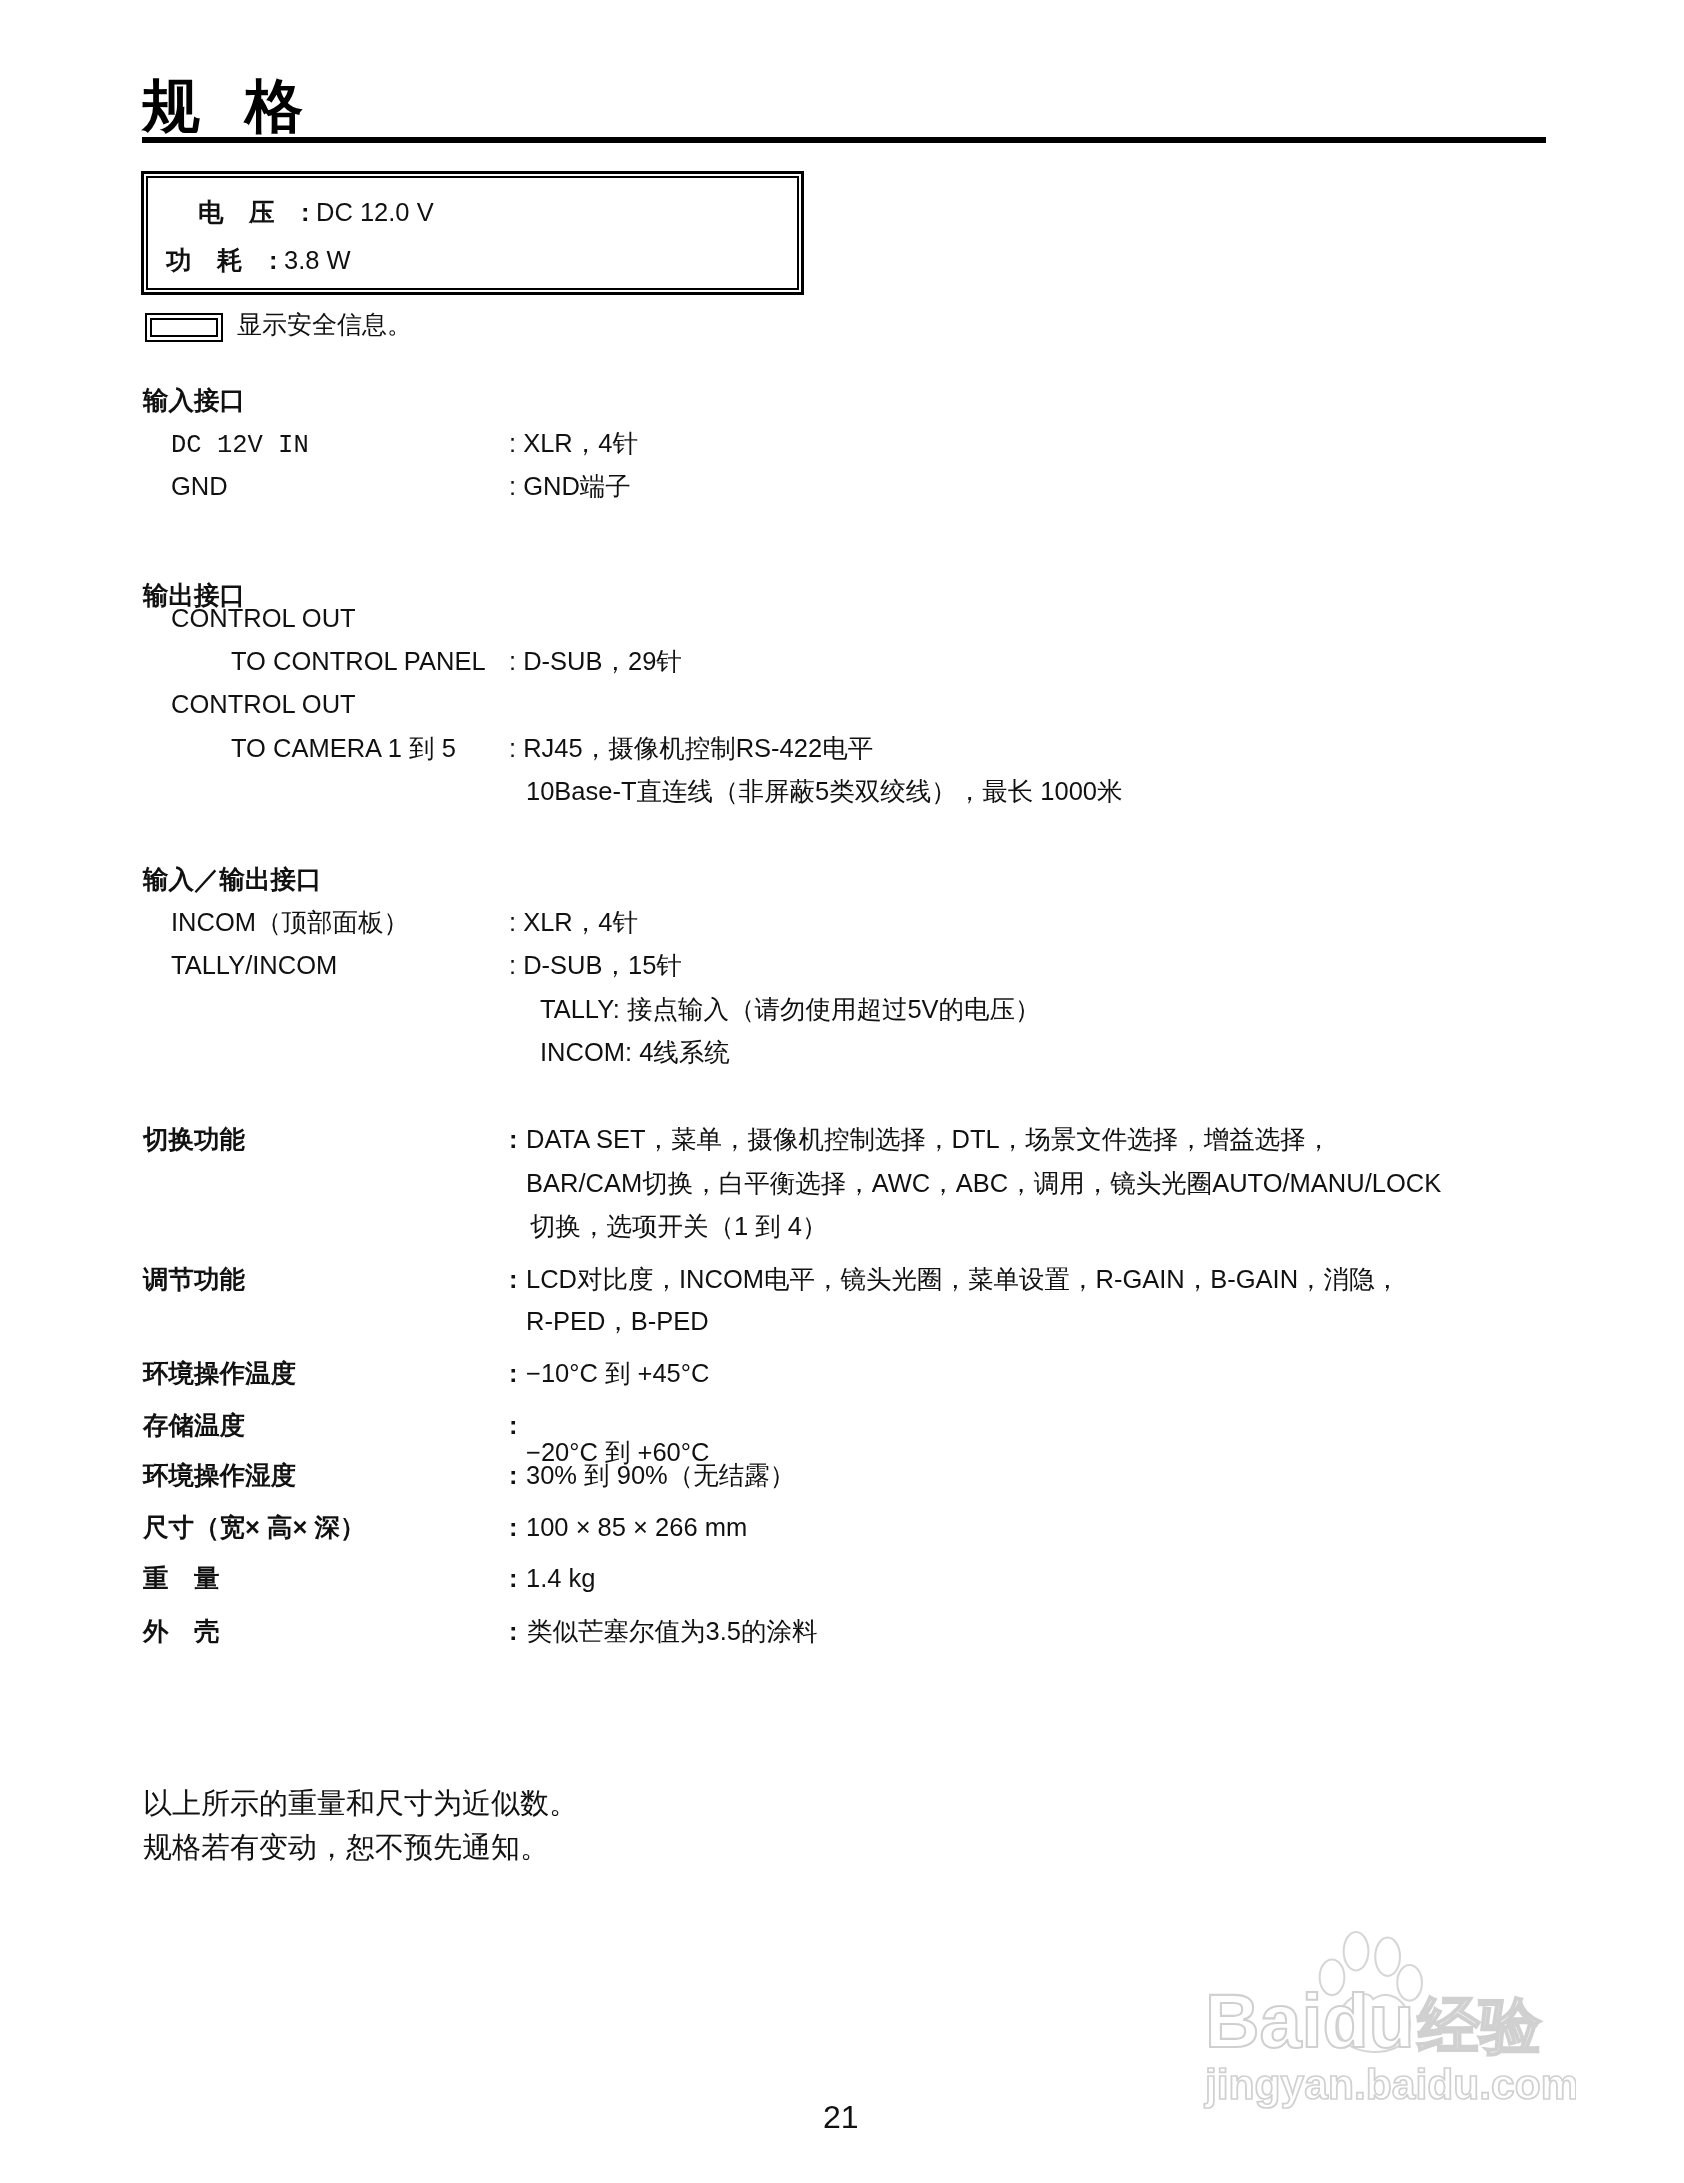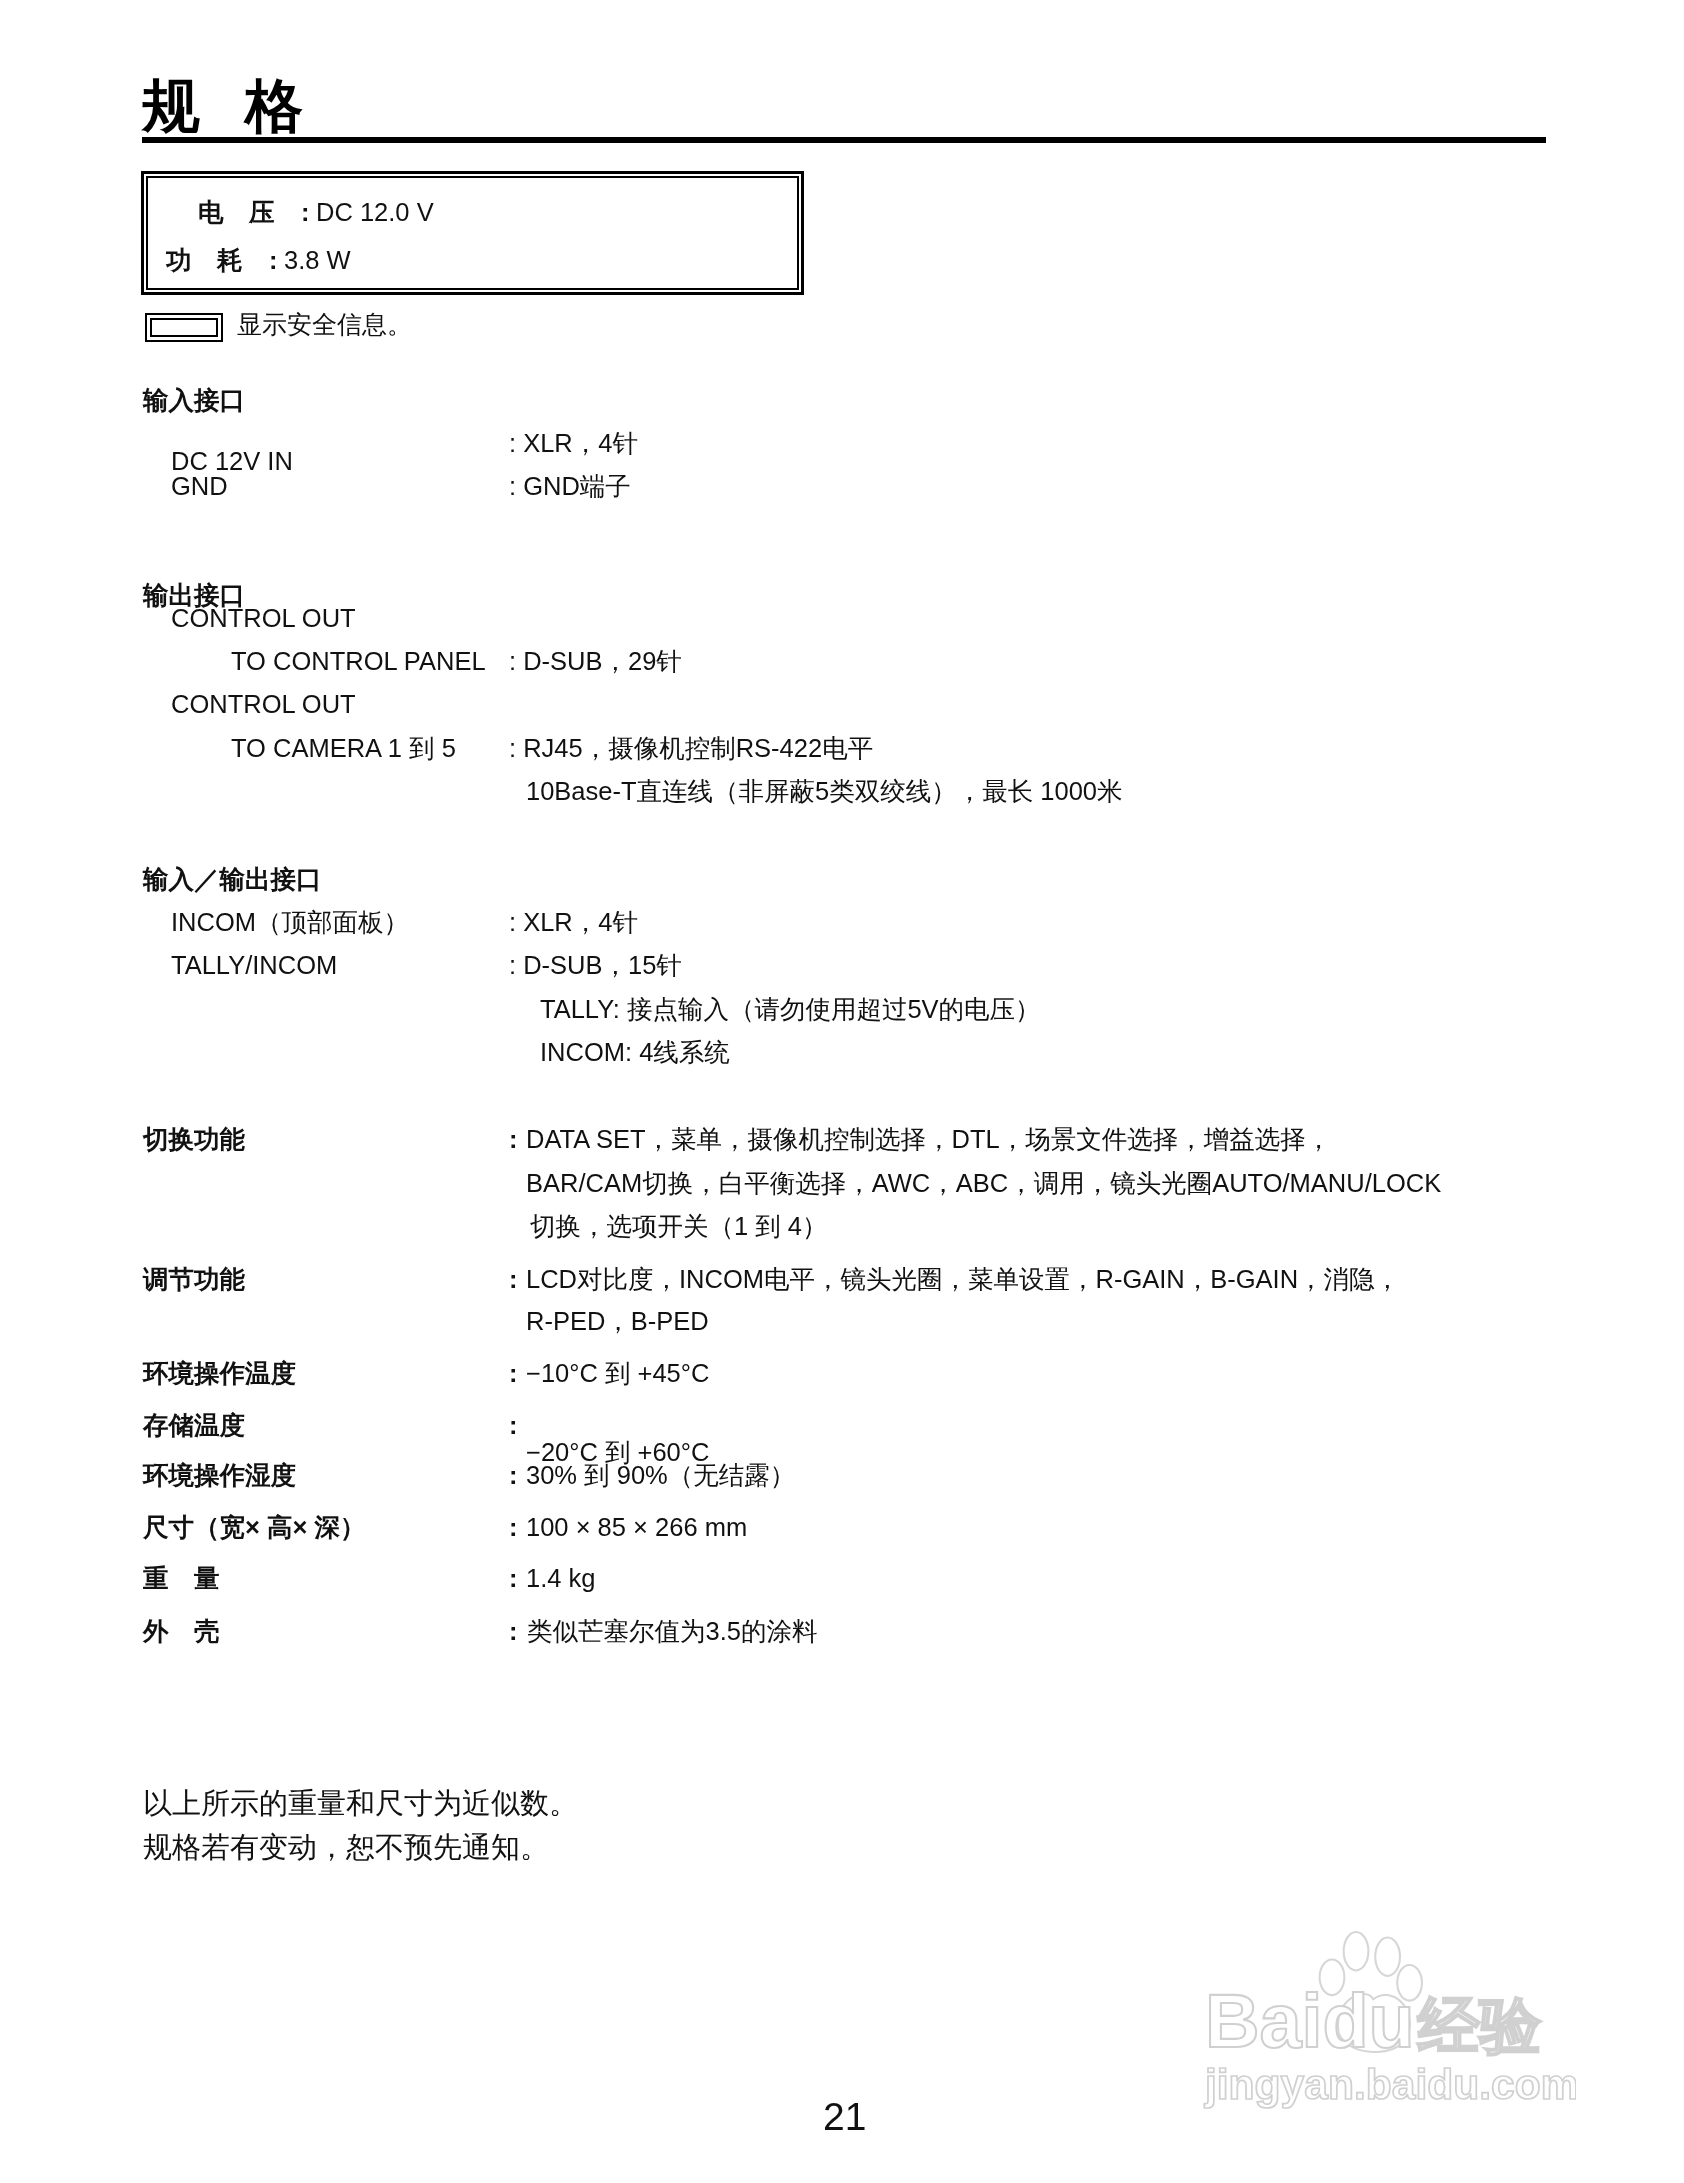--- a/index.html
+++ b/index.html
@@ -36,21 +36,21 @@
     border: 2.1px solid #000;
   }
   .legend-text { left: 237px; top: 308px; font-size: 25px; line-height: 33px; }
 
   .line { position: absolute; font-size: 25.5px; line-height: 33px; white-space: nowrap; }
   .section-title { font-weight: bold; left: 143px; }
   .colon-col { left: 509px; }
   .bcolon { font-weight: bold; }
 
   .note { left: 143px; font-size: 29px; line-height: 33px; }
-  .pagenum { left: 823px; top: 2099px; font-size: 39px; line-height: 36px; }
+  .pagenum { left: 823px; top: 2099px; font-size: 32px; line-height: 36px; }
 
   .watermark { left: 1191px; top: 1910px; width: 385px; height: 206px; }
 </style>
 </head>
 <body>
 
 <div class="abs title">规格</div>
 <div class="abs rule"></div>
 
 <div class="abs spec-box">
@@ -60,21 +60,21 @@
   </div>
   <div class="box-row" style="top:71px;">
     <span class="lbl">功　耗</span><span class="colon">:</span><span>3.8 W</span>
   </div>
 </div>
 
 <div class="abs legend-box"></div>
 <div class="abs legend-text">显示安全信息。</div>
 
 <div class="line section-title" style="top:384px;">输入接口</div>
-<div class="line" style="left:171px; top:445px;">DC 12V IN</div>
+<div class="line" style="left:171px; top:429px;font-family:Liberation Mono, monospace;">DC 12V IN</div>
 <div class="line colon-col" style="top:427px;">: <span>XLR，4针</span></div>
 <div class="line" style="left:171px; top:470px;">GND</div>
 <div class="line colon-col" style="top:470px;">: <span>GND端子</span></div>
 
 <div class="line section-title" style="top:559px;margin-top:20px;">输出接口</div>
 <div class="line" style="left:171px; top:602px;">CONTROL OUT</div>
 <div class="line" style="left:231px; top:645px;">TO CONTROL PANEL</div>
 <div class="line colon-col" style="top:645px;">: <span>D-SUB，29针</span></div>
 <div class="line" style="left:171px; top:688px;">CONTROL OUT</div>
 <div class="line" style="left:231px; top:732px;">TO CAMERA 1 到 5</div>

